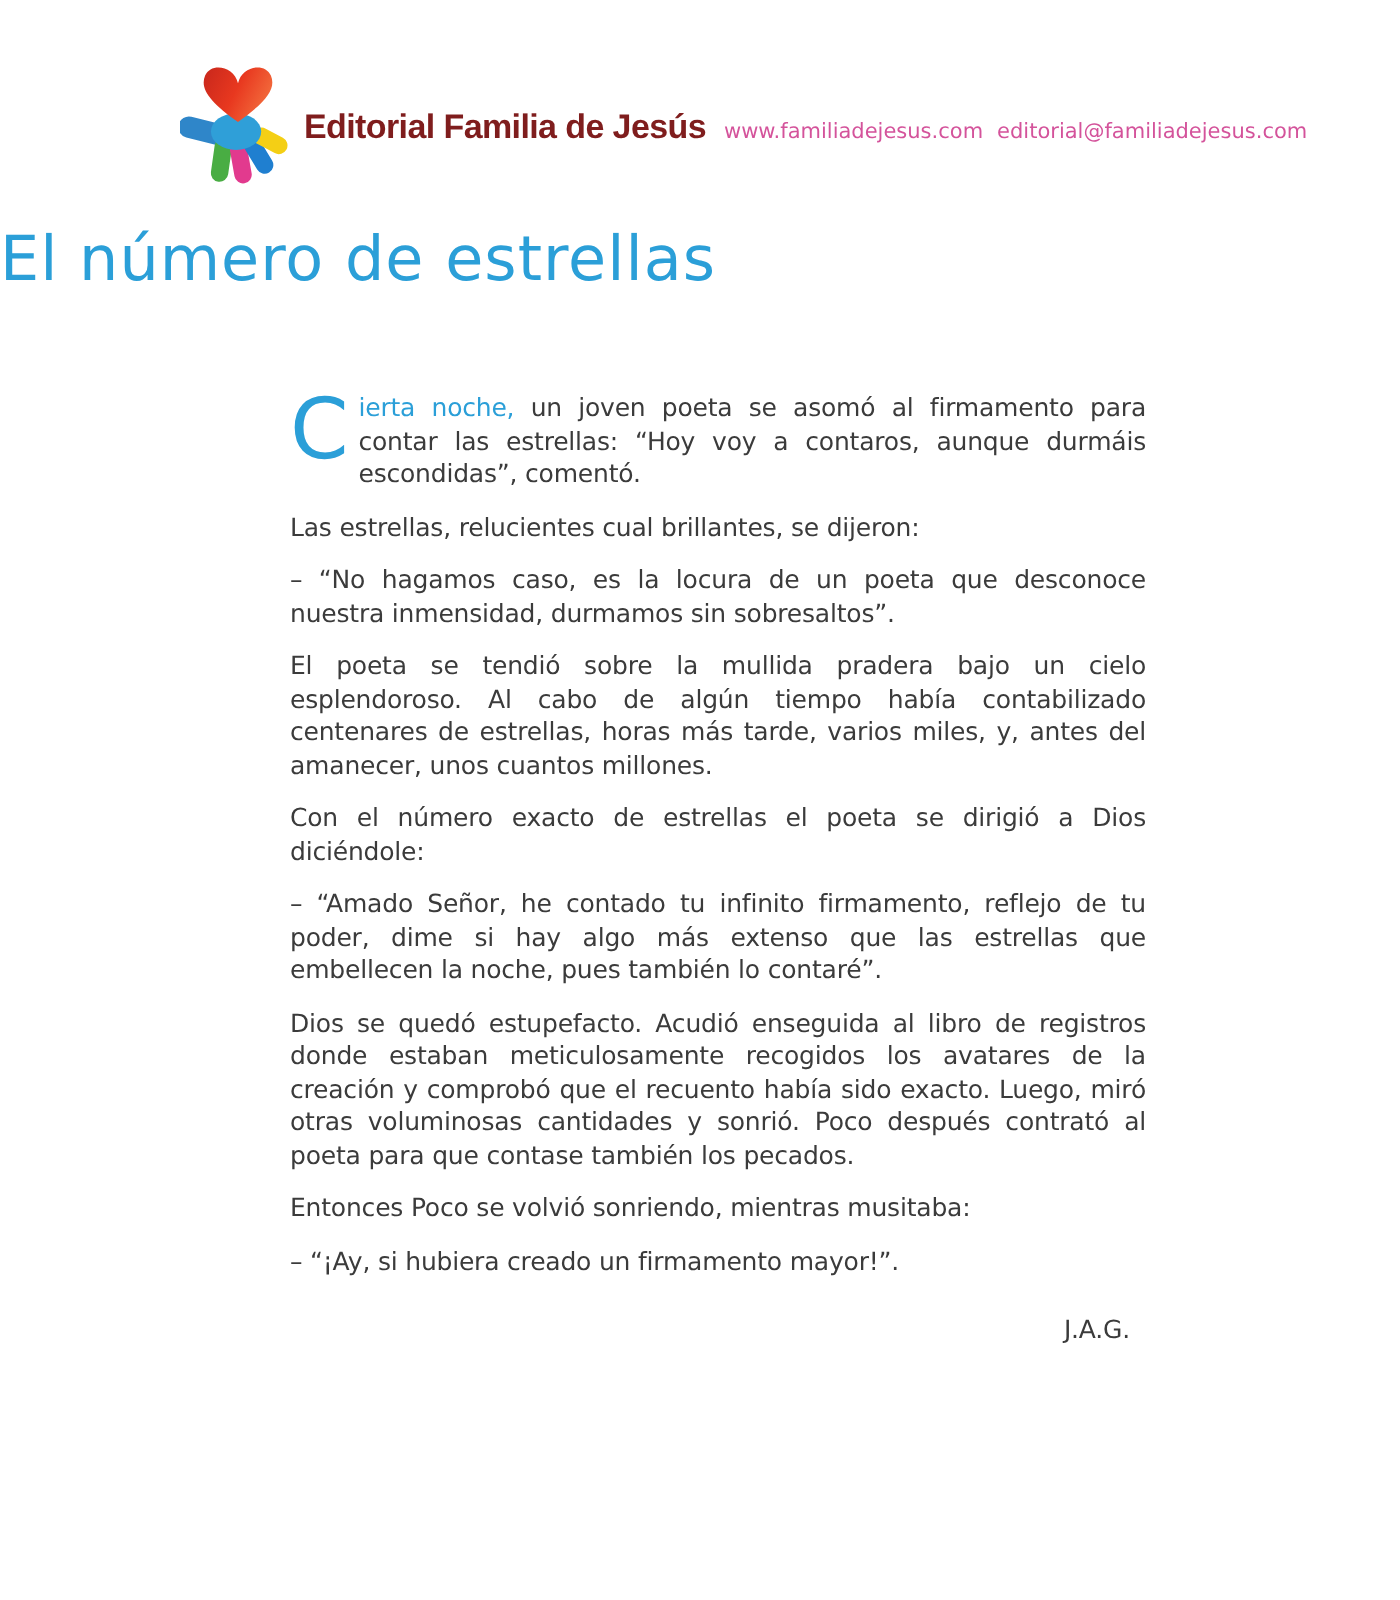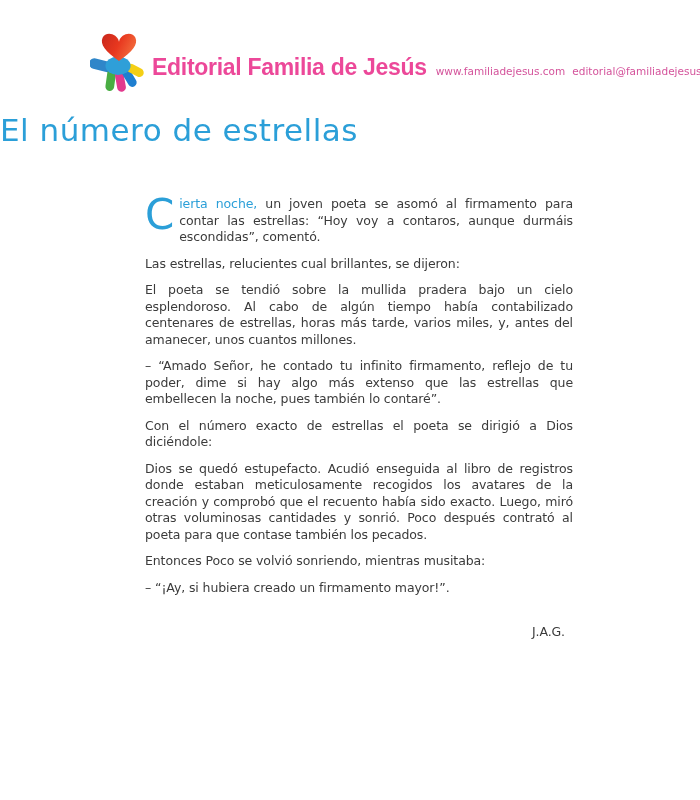--- a/index.html
+++ b/index.html
@@ -6,42 +6,42 @@
   .page{
     position:relative;width:700px;height:800px;background:#ffffff;overflow:hidden;
     font-family:"DejaVu Sans","Liberation Sans",sans-serif;
   }
   
   .letterhead{position:absolute;left:90px;top:28px;display:flex;align-items:flex-start;}
   .logo{width:58px;height:64px;flex:0 0 auto;}
   .brandline{display:flex;align-items:baseline;margin-top:26px;margin-left:4px;white-space:nowrap;}
   .brand{
     font-family:"Liberation Sans","DejaVu Sans",sans-serif;
-    font-weight:bold;font-size:23px;color:#ec4899;letter-spacing:-0.3px;
+    font-weight:bold;font-size:17px;color:#7f1d1d;letter-spacing:-0.3px;
   }
   .contact{margin-left:9px;font-size:10.5px;color:#d4539b;letter-spacing:0;}
   .contact span{margin-right:7px;margin-top:12px;}
   
   .title{
     position:absolute;top:112px;left:0;width:100%;text-align:left;margin:0;
     font-family:"DejaVu Sans",sans-serif;font-weight:normal;
     font-size:31px;color:#2b9fd8;letter-spacing:0.5px;
   }
   
   .story{
     position:absolute;left:145px;top:196px;width:428px;
     font-size:12.5px;line-height:16.5px;color:#3b3b3b;letter-spacing:-0.1px;
   }
   .story p{margin:0 0 10px 0;text-align:justify;}
   .dropcap{
     float:left;font-size:42px;line-height:33px;padding:2px 5px 0 0;
     color:#2b9fd8;font-weight:normal;
   }
   .highlight{color:#2b9fd8;font-weight:normal;}
-  .signature{text-align:right;padding-right:8px;margin-top:28px;color:#3b3b3b;}
+  .signature{text-align:right;padding-right:8px;margin-top:18px;color:#3b3b3b;}
 </style>
 </head>
 <body>
 
 <div class="page">
 
   <header class="letterhead">
     <svg class="logo" viewBox="0 0 60 66" aria-hidden="true">
       <defs>
         <linearGradient id="hg" x1="0" y1="0" x2="1" y2="0.4">
@@ -68,22 +68,23 @@
         <span>www.familiadejesus.com</span><span>editorial@familiadejesus.com</span>
       </span>
     </div>
   </header>
 
   <h1 class="title">El número de estrellas</h1>
 
   <main class="story">
     <p><span class="dropcap">C</span><span class="highlight">ierta noche,</span><span> un joven poeta se asomó al firmamento para contar las estrellas: “Hoy voy a contaros, aunque durmáis escondidas”, comentó.</span></p>
     <p>Las estrellas, relucientes cual brillantes, se dijeron:</p>
+    <p>– “No hagamos caso, es la locura de un poeta que desconoce nuestra inmensidad, durmamos sin sobresaltos”.</p>
     <p>El poeta se tendió sobre la mullida pradera bajo un cielo esplendoroso. Al cabo de algún tiempo había contabilizado centenares de estrellas, horas más tarde, varios miles, y, antes del amanecer, unos cuantos millones.</p>
+    <p>Con el número exacto de estrellas el poeta se dirigió a Dios diciéndole:</p>
     <p>– “Amado Señor, he contado tu infinito firmamento, reflejo de tu poder, dime si hay algo más extenso que las estrellas que embellecen la noche, pues también lo contaré”.</p>
-    <p>Con el número exacto de estrellas el poeta se dirigió a Dios diciéndole:</p>
     <p>Dios se quedó estupefacto. Acudió enseguida al libro de registros donde estaban meticulosamente recogidos los avatares de la creación y comprobó que el recuento había sido exacto. Luego, miró otras voluminosas cantidades y sonrió. Poco después contrató al poeta para que contase también los pecados.</p>
     <p>Entonces Poco se volvió sonriendo, mientras musitaba:</p>
     <p>– “¡Ay, si hubiera creado un firmamento mayor!”.</p>
     <div class="signature">J.A.G.</div>
   </main>
 
 </div>
 
 </body></html>

